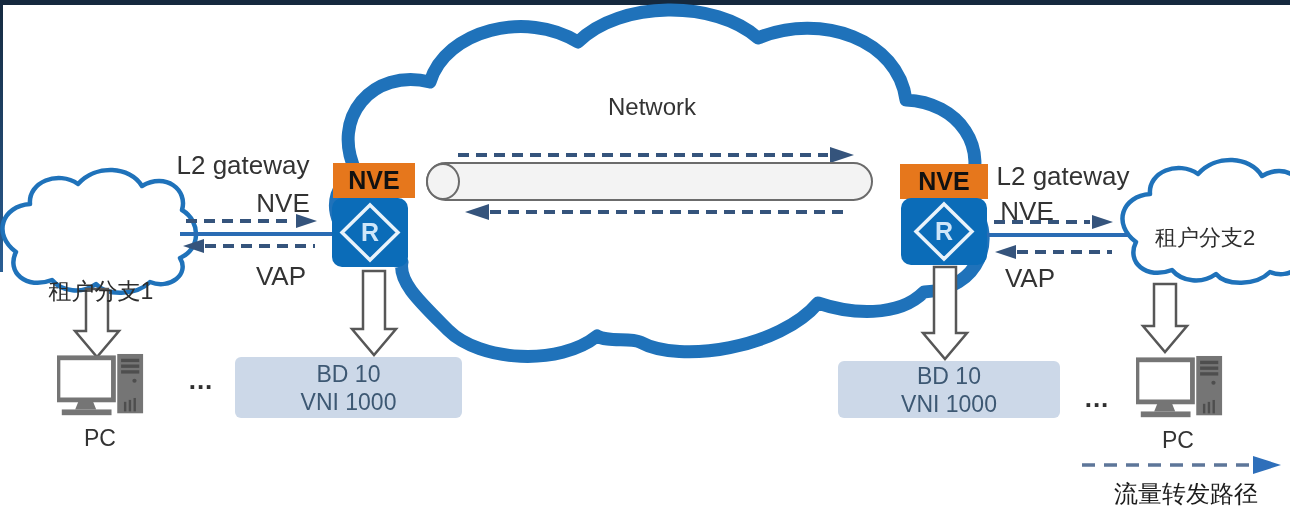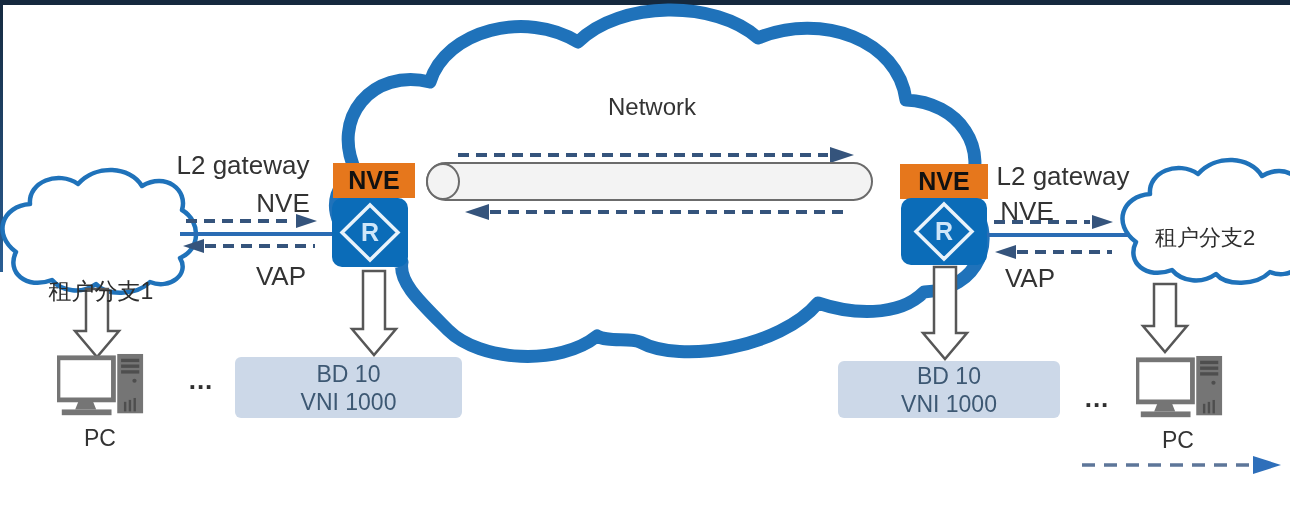--- a/index.html
+++ b/index.html
@@ -167,14 +167,15 @@
 
   <div class="lbl" style="left:101px;top:239px;font-size:23px;color:#2d2d2d;margin-top:40px;">租户分支1</div>
   <div class="lbl" style="left:1205px;top:226px;font-size:22px;color:#2d2d2d;">租户分支2</div>
 
   <div class="lbl dots" style="left:201px;top:366px;">...</div>
   <div class="lbl dots" style="left:1097px;top:384px;">...</div>
 
   <div class="lbl" style="left:100px;top:426px;font-size:23px;">PC</div>
   <div class="lbl" style="left:1178px;top:428px;font-size:23px;">PC</div>
 
+  <div class="lbl" style="left:1186px;top:481px;font-size:24px;color:#1d1d1d;">流量转发路径</div>
 
 </div>
 
 </body></html>

